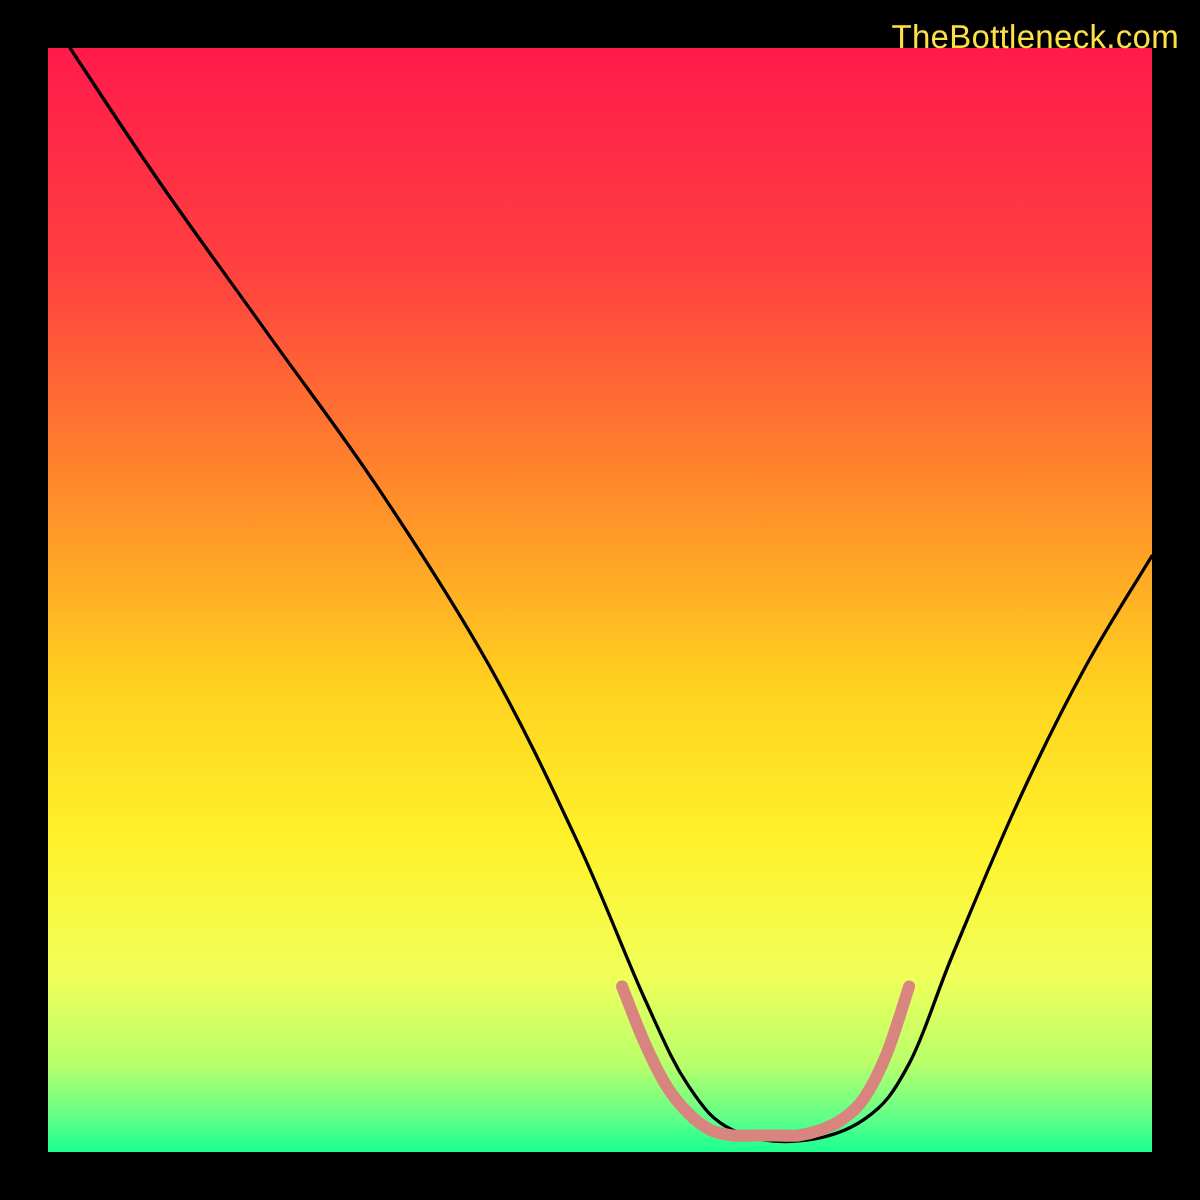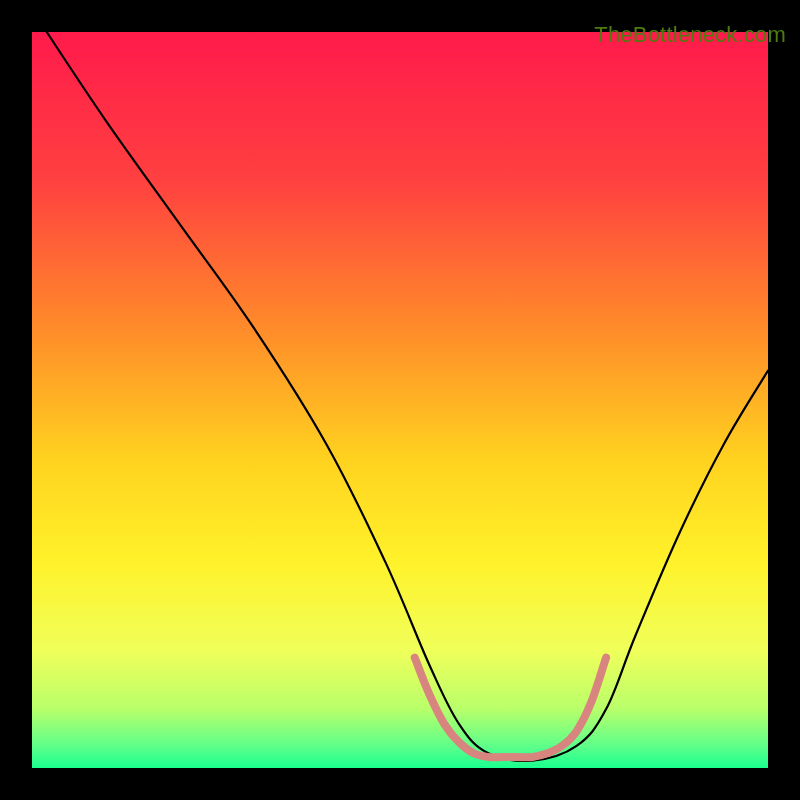--- a/index.html
+++ b/index.html
@@ -23,25 +23,25 @@
     width: 736px;
     height: 736px;
     overflow: hidden;
   }
   .gradient-bg {
     position: absolute;
     inset: 0;
   }
   .watermark {
     position: absolute;
-    top: 22px;
+    top: 12px;
     right: 14px;
     font-family: Arial, Helvetica, sans-serif;
     font-size: 22px;
-    color: #4d7c0f;
+    color: #fde047;
     font-weight: 500;
     letter-spacing: 0.2px;
   }
   svg.curve {
     position: absolute;
     inset: 0;
   }
 </style>
 </head>
 <body>

